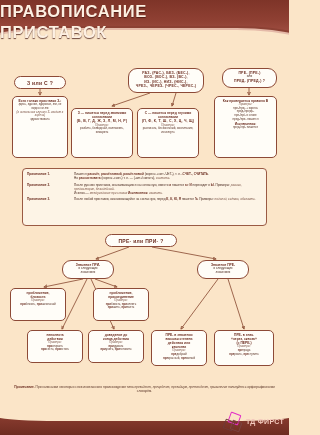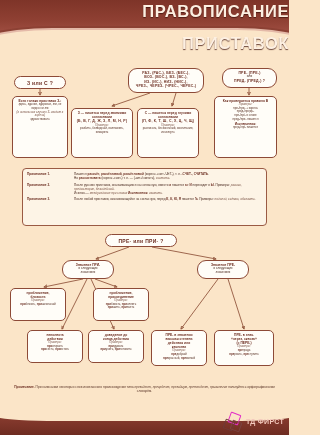--- a/index.html
+++ b/index.html
@@ -19,27 +19,27 @@
     overflow:hidden;
   }
   .header-curve{
     position:absolute;left:-40px;top:30px;width:369px;height:54px;
     border-radius:50%/100%;
     background:#fbe5c8;
     box-shadow:0 -2px 0 0 #e4b9a8, 0 -4px 0 0 #8c4134;
   }
   .header-title{
     position:absolute;left:0;top:3px;width:289px;
-    text-align:right;color:#fdf0e2;
+    text-align:left;color:#fdf0e2;
     font-size:16.5px;line-height:17px;letter-spacing:.6px;
     font-weight:bold;
     text-shadow:0 1px 1px rgba(60,18,12,.75);
     z-index:3;
   }
-  .header-title .l2{display:block;margin-top:15px;}
+  .header-title .l2{display:block;margin-top:4px;}
 
   
   .footer{
     position:absolute;left:0;bottom:0;width:289px;height:36px;
     background:linear-gradient(180deg,#7c3327 0%,#8d3e31 40%,#6e2c21 100%);
     overflow:hidden;
   }
   .footer-curve{
     position:absolute;left:-50px;top:-26px;width:389px;height:48px;
     border-radius:50%/100%;

